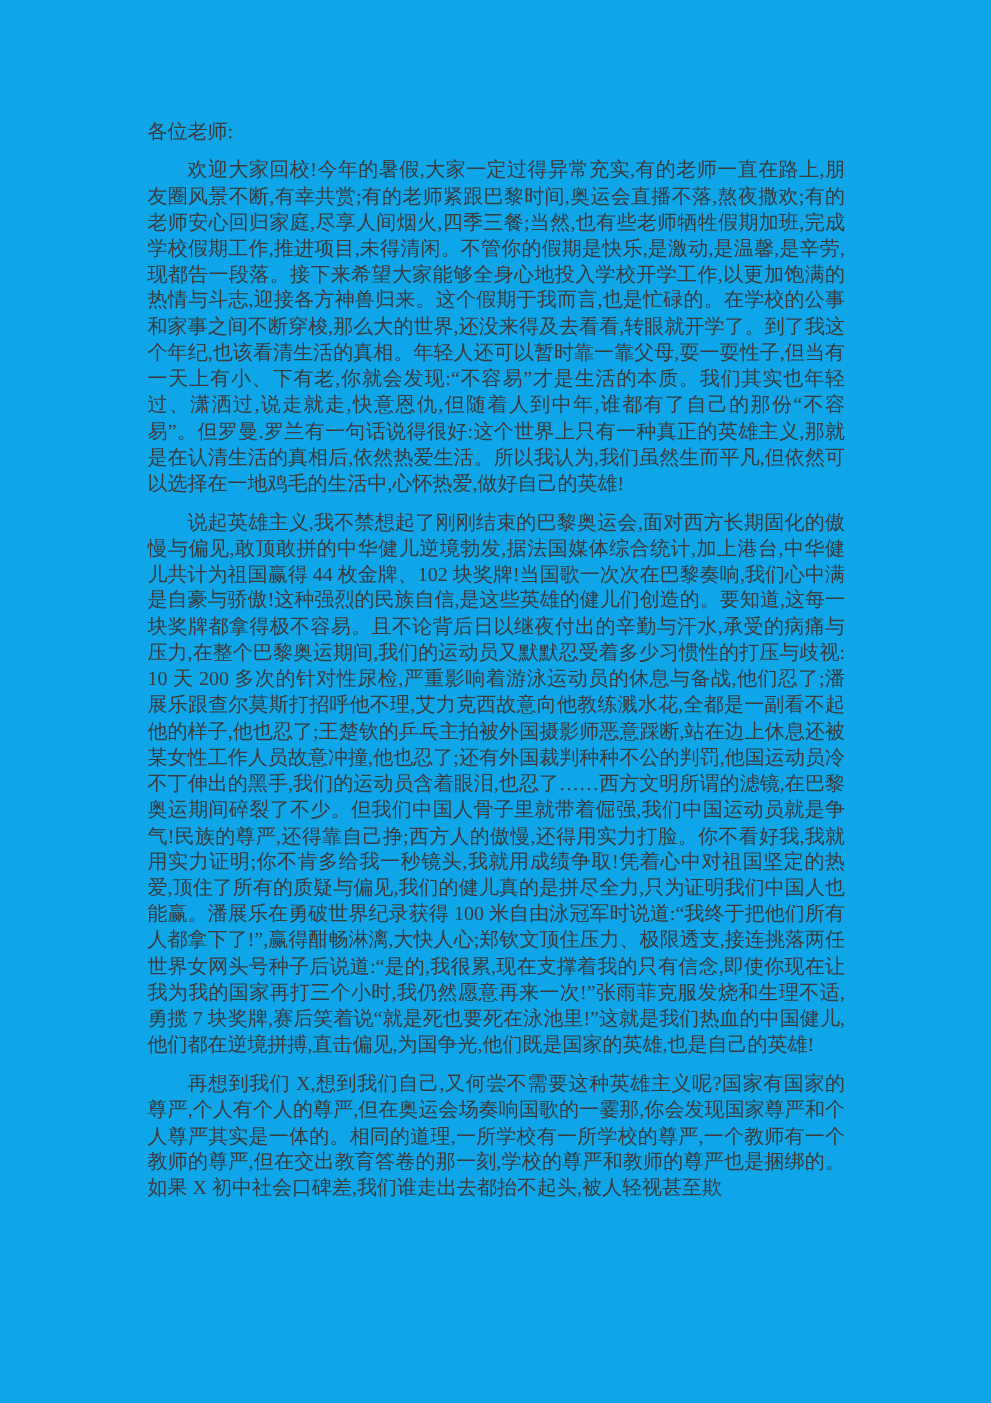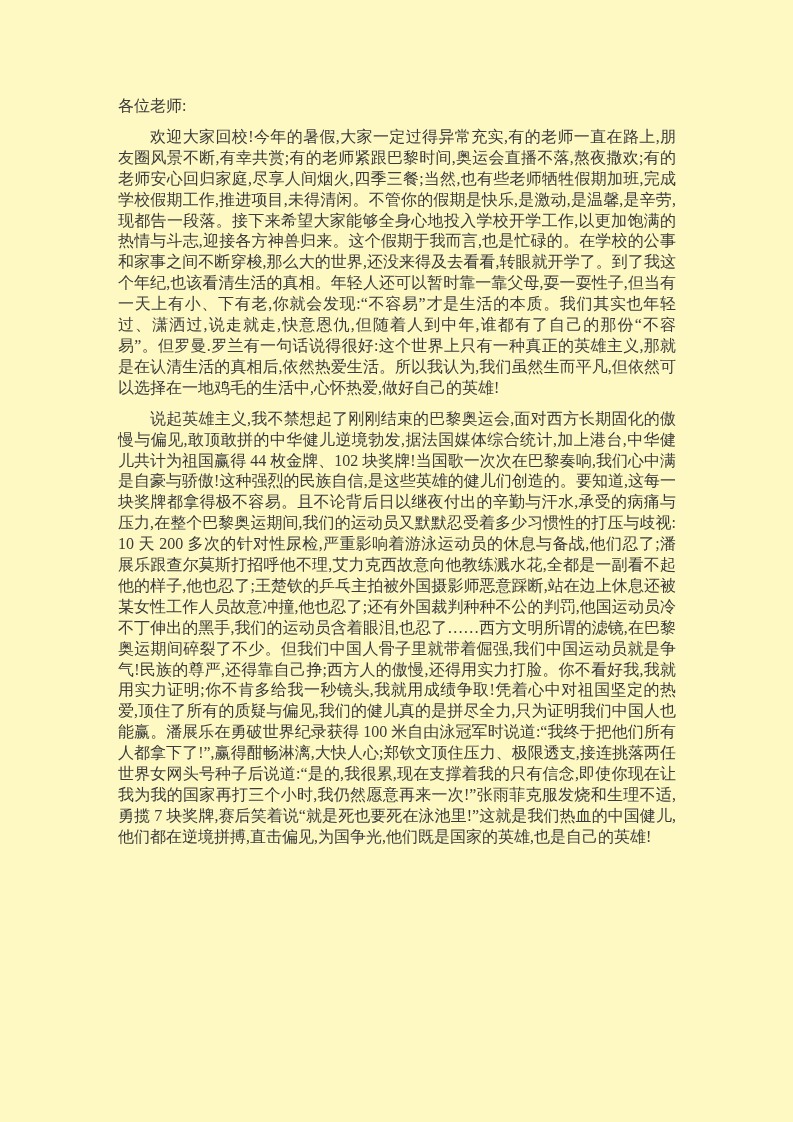--- a/index.html
+++ b/index.html
@@ -29,20 +29,21 @@
     margin: 0 0 10px 0;
     word-break: break-all;
   }
   .body-para {
     text-indent: 2em;
   }
 </style>
 </head>
 <body>
 
-<div class="page" style="background: #fef9c3; font-family: Liberation Serif, serif;">
+<div class="page" style="background: #0ea5e9; font-family: Liberation Serif, serif;">
   <p class="doc-text" style="color: rgb(59, 59, 59);">各位老师:</p>
 
   <p class="doc-text body-para" style="color: rgb(59, 59, 59);">欢迎大家回校!今年的暑假,大家一定过得异常充实,有的老师一直在路上,朋友圈风景不断,有幸共赏;有的老师紧跟巴黎时间,奥运会直播不落,熬夜撒欢;有的老师安心回归家庭,尽享人间烟火,四季三餐;当然,也有些老师牺牲假期加班,完成学校假期工作,推进项目,未得清闲。不管你的假期是快乐,是激动,是温馨,是辛劳,现都告一段落。接下来希望大家能够全身心地投入学校开学工作,以更加饱满的热情与斗志,迎接各方神兽归来。这个假期于我而言,也是忙碌的。在学校的公事和家事之间不断穿梭,那么大的世界,还没来得及去看看,转眼就开学了。到了我这个年纪,也该看清生活的真相。年轻人还可以暂时靠一靠父母,耍一耍性子,但当有一天上有小、下有老,你就会发现:“不容易”才是生活的本质。我们其实也年轻过、潇洒过,说走就走,快意恩仇,但随着人到中年,谁都有了自己的那份“不容易”。但罗曼.罗兰有一句话说得很好:这个世界上只有一种真正的英雄主义,那就是在认清生活的真相后,依然热爱生活。所以我认为,我们虽然生而平凡,但依然可以选择在一地鸡毛的生活中,心怀热爱,做好自己的英雄!</p>
 
   <p class="doc-text body-para" style="color: rgb(59, 59, 59);">说起英雄主义,我不禁想起了刚刚结束的巴黎奥运会,面对西方长期固化的傲慢与偏见,敢顶敢拼的中华健儿逆境勃发,据法国媒体综合统计,加上港台,中华健儿共计为祖国赢得 44 枚金牌、102 块奖牌!当国歌一次次在巴黎奏响,我们心中满是自豪与骄傲!这种强烈的民族自信,是这些英雄的健儿们创造的。要知道,这每一块奖牌都拿得极不容易。且不论背后日以继夜付出的辛勤与汗水,承受的病痛与压力,在整个巴黎奥运期间,我们的运动员又默默忍受着多少习惯性的打压与歧视:10 天 200 多次的针对性尿检,严重影响着游泳运动员的休息与备战,他们忍了;潘展乐跟查尔莫斯打招呼他不理,艾力克西故意向他教练溅水花,全都是一副看不起他的样子,他也忍了;王楚钦的乒乓主拍被外国摄影师恶意踩断,站在边上休息还被某女性工作人员故意冲撞,他也忍了;还有外国裁判种种不公的判罚,他国运动员冷不丁伸出的黑手,我们的运动员含着眼泪,也忍了……西方文明所谓的滤镜,在巴黎奥运期间碎裂了不少。但我们中国人骨子里就带着倔强,我们中国运动员就是争气!民族的尊严,还得靠自己挣;西方人的傲慢,还得用实力打脸。你不看好我,我就用实力证明;你不肯多给我一秒镜头,我就用成绩争取!凭着心中对祖国坚定的热爱,顶住了所有的质疑与偏见,我们的健儿真的是拼尽全力,只为证明我们中国人也能赢。潘展乐在勇破世界纪录获得 100 米自由泳冠军时说道:“我终于把他们所有人都拿下了!”,赢得酣畅淋漓,大快人心;郑钦文顶住压力、极限透支,接连挑落两任世界女网头号种子后说道:“是的,我很累,现在支撑着我的只有信念,即使你现在让我为我的国家再打三个小时,我仍然愿意再来一次!”张雨菲克服发烧和生理不适,勇揽 7 块奖牌,赛后笑着说“就是死也要死在泳池里!”这就是我们热血的中国健儿,他们都在逆境拼搏,直击偏见,为国争光,他们既是国家的英雄,也是自己的英雄!</p>
 
+  <p class="doc-text body-para" style="color: rgb(59, 59, 59);">再想到我们 X,想到我们自己,又何尝不需要这种英雄主义呢?国家有国家的尊严,个人有个人的尊严,但在奥运会场奏响国歌的一霎那,你会发现国家尊严和个人尊严其实是一体的。相同的道理,一所学校有一所学校的尊严,一个教师有一个教师的尊严,但在交出教育答卷的那一刻,学校的尊严和教师的尊严也是捆绑的。如果 X 初中社会口碑差,我们谁走出去都抬不起头,被人轻视甚至欺</p>
 </div>
 
 </body></html>

